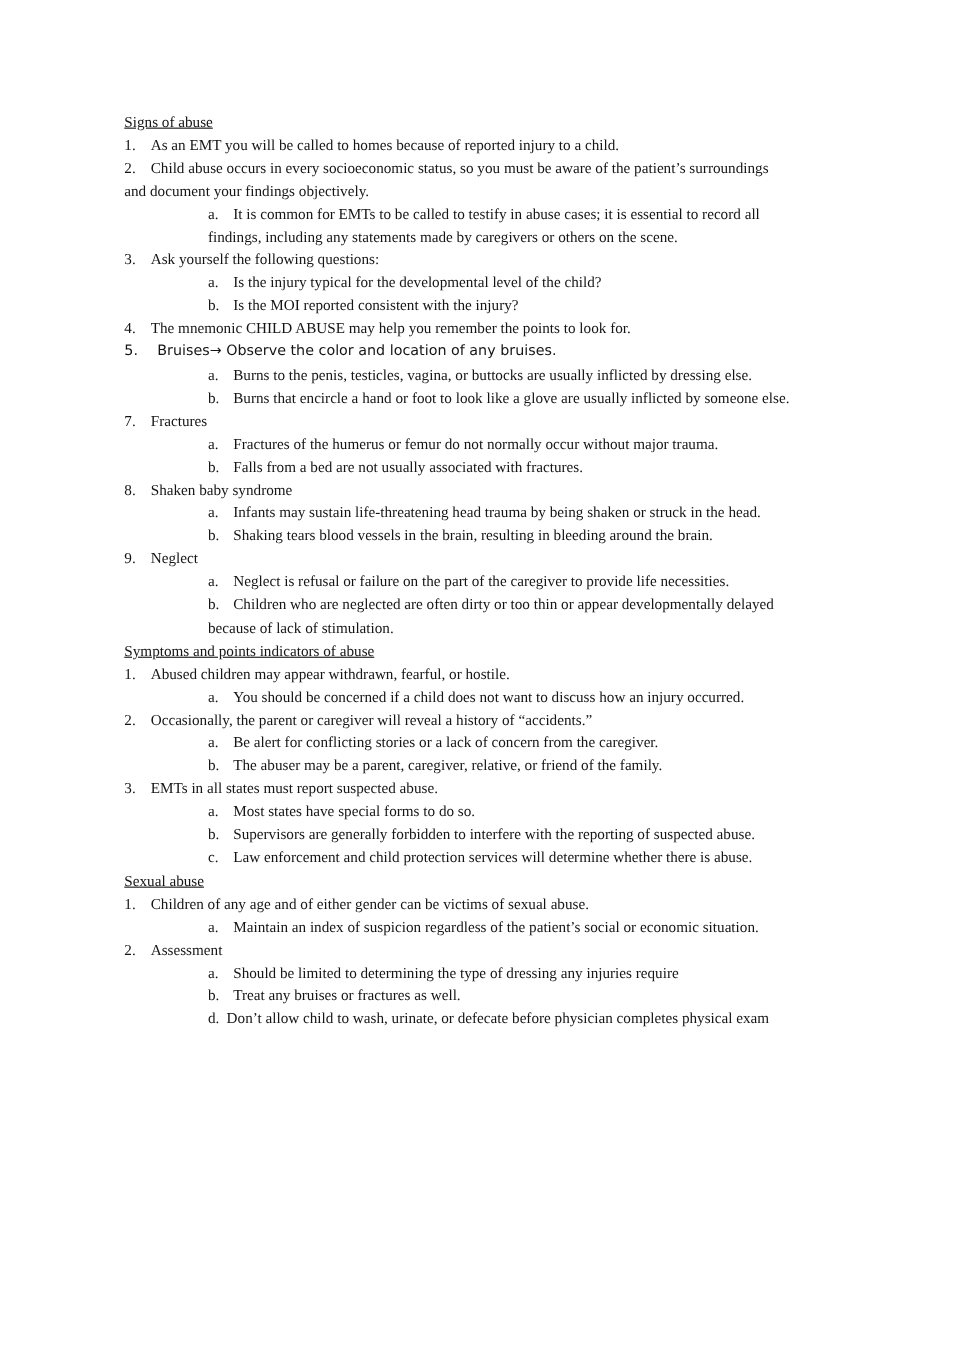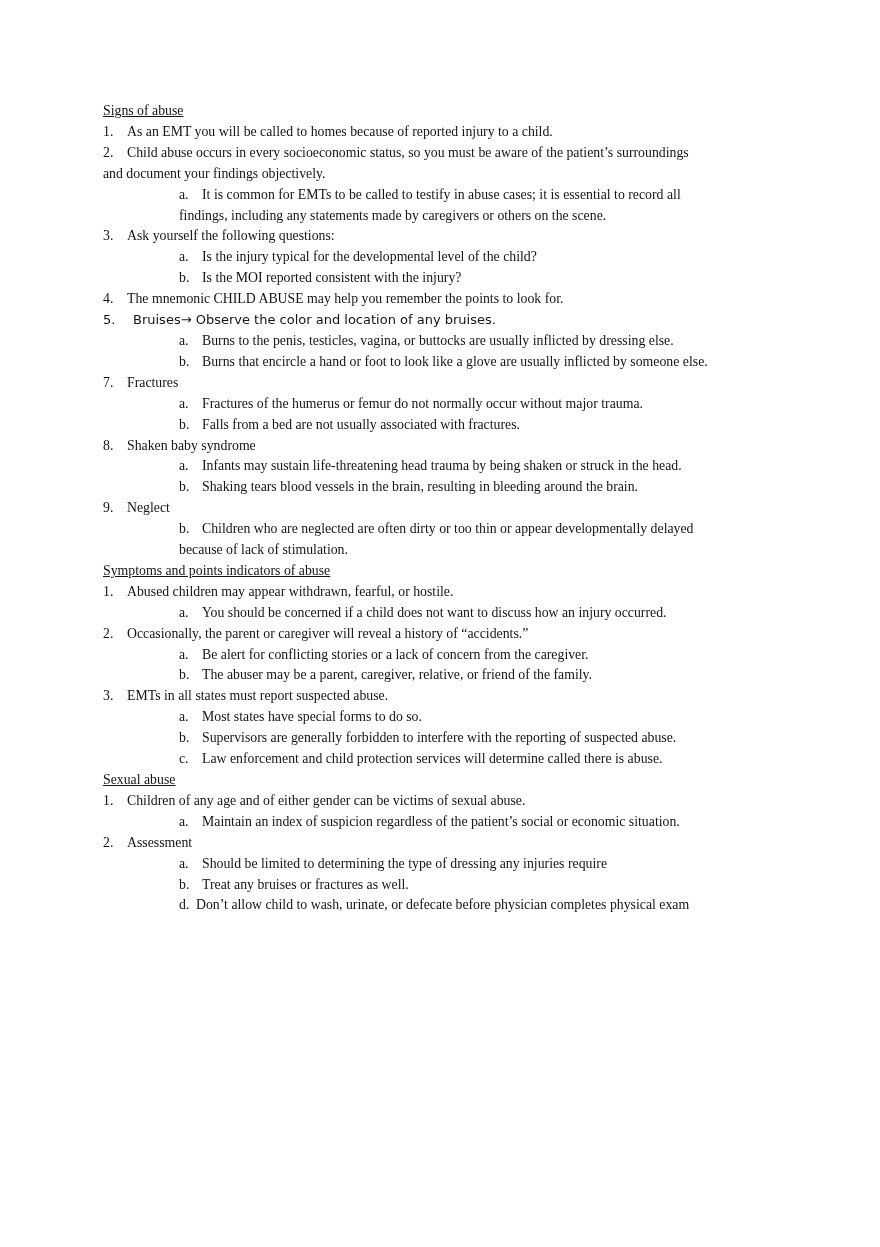--- a/index.html
+++ b/index.html
@@ -11,21 +11,21 @@
     position: relative;
     width: 880px;
     height: 1247px;
     background: #ffffff;
     overflow: hidden;
     font-family: "Liberation Serif", serif;
     color: #141414;
   }
   .content {
     position: absolute;
-    left: 103px;
+    left: 113px;
     top: 101px;
     width: 682px;
     font-size: 13.8px;
     line-height: 20.9px;
   }
   .heading {
     text-decoration: underline;
   }
   .item {
     white-space: pre-wrap;
@@ -64,32 +64,33 @@
       <div class="item main sans"><span class="marker marker-main">5.</span><span>Bruises→ Observe the color and location of any bruises.</span></div>
       <div class="item sub"><span class="marker marker-sub">a.</span><span>Burns to the penis, testicles, vagina, or buttocks are usually inflicted by dressing else.</span></div>
       <div class="item sub"><span class="marker marker-sub">b.</span><span>Burns that encircle a hand or foot to look like a glove are usually inflicted by someone else.</span></div>
       <div class="item main"><span class="marker marker-main">7.</span><span>Fractures</span></div>
       <div class="item sub"><span class="marker marker-sub">a.</span><span>Fractures of the humerus or femur do not normally occur without major trauma.</span></div>
       <div class="item sub"><span class="marker marker-sub">b.</span><span>Falls from a bed are not usually associated with fractures.</span></div>
       <div class="item main"><span class="marker marker-main">8.</span><span>Shaken baby syndrome</span></div>
       <div class="item sub"><span class="marker marker-sub">a.</span><span>Infants may sustain life-threatening head trauma by being shaken or struck in the head.</span></div>
       <div class="item sub"><span class="marker marker-sub">b.</span><span>Shaking tears blood vessels in the brain, resulting in bleeding around the brain.</span></div>
       <div class="item main"><span class="marker marker-main">9.</span><span>Neglect</span></div>
+      <div class="item sub"><span class="marker marker-sub">a.</span><span>Neglect is refusal or failure on the part of the caregiver to provide life necessities.</span></div>
       <div class="item sub"><span class="marker marker-sub">b.</span><span>Children who are neglected are often dirty or too thin or appear developmentally delayed
 because of lack of stimulation.</span></div>
       <div class="heading">Symptoms and points indicators of abuse</div>
       <div class="item main"><span class="marker marker-main">1.</span><span>Abused children may appear withdrawn, fearful, or hostile.</span></div>
       <div class="item sub"><span class="marker marker-sub">a.</span><span>You should be concerned if a child does not want to discuss how an injury occurred.</span></div>
       <div class="item main"><span class="marker marker-main">2.</span><span>Occasionally, the parent or caregiver will reveal a history of “accidents.”</span></div>
       <div class="item sub"><span class="marker marker-sub">a.</span><span>Be alert for conflicting stories or a lack of concern from the caregiver.</span></div>
       <div class="item sub"><span class="marker marker-sub">b.</span><span>The abuser may be a parent, caregiver, relative, or friend of the family.</span></div>
       <div class="item main"><span class="marker marker-main">3.</span><span>EMTs in all states must report suspected abuse.</span></div>
       <div class="item sub"><span class="marker marker-sub">a.</span><span>Most states have special forms to do so.</span></div>
       <div class="item sub"><span class="marker marker-sub">b.</span><span>Supervisors are generally forbidden to interfere with the reporting of suspected abuse.</span></div>
-      <div class="item sub"><span class="marker marker-sub">c.</span><span>Law enforcement and child protection services will determine called there is abuse.</span></div>
+      <div class="item sub"><span class="marker marker-sub">c.</span><span>Law enforcement and child protection services will determine whether there is abuse.</span></div>
       <div class="heading">Sexual abuse</div>
       <div class="item main"><span class="marker marker-main">1.</span><span>Children of any age and of either gender can be victims of sexual abuse.</span></div>
       <div class="item sub"><span class="marker marker-sub">a.</span><span>Maintain an index of suspicion regardless of the patient’s social or economic situation.</span></div>
       <div class="item main"><span class="marker marker-main">2.</span><span>Assessment</span></div>
       <div class="item sub"><span class="marker marker-sub">a.</span><span>Should be limited to determining the type of dressing any injuries require</span></div>
       <div class="item sub"><span class="marker marker-sub">b.</span><span>Treat any bruises or fractures as well.</span></div>
       <div class="item sub"><span class="marker marker-sub tight">d.</span><span>Don’t allow child to wash, urinate, or defecate before physician completes physical exam</span></div>
     </div>
 </div>
 

